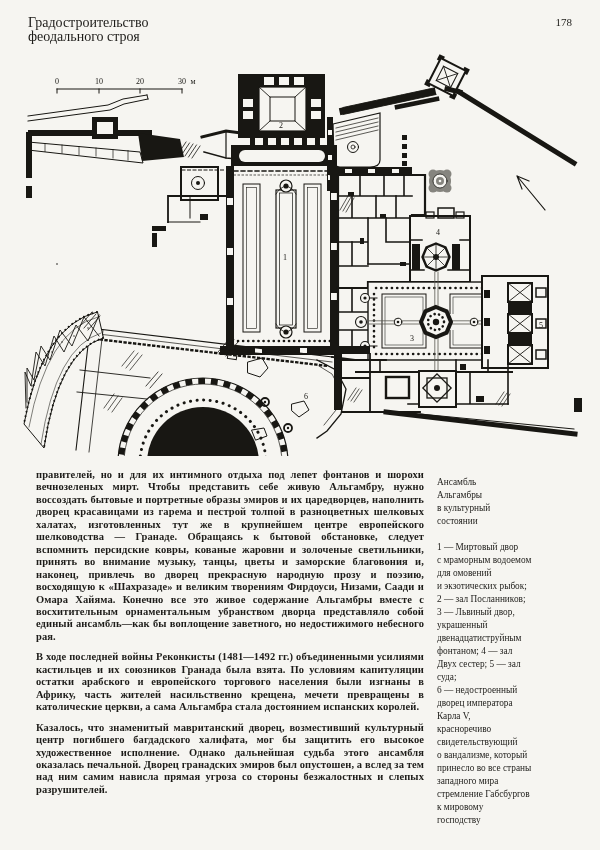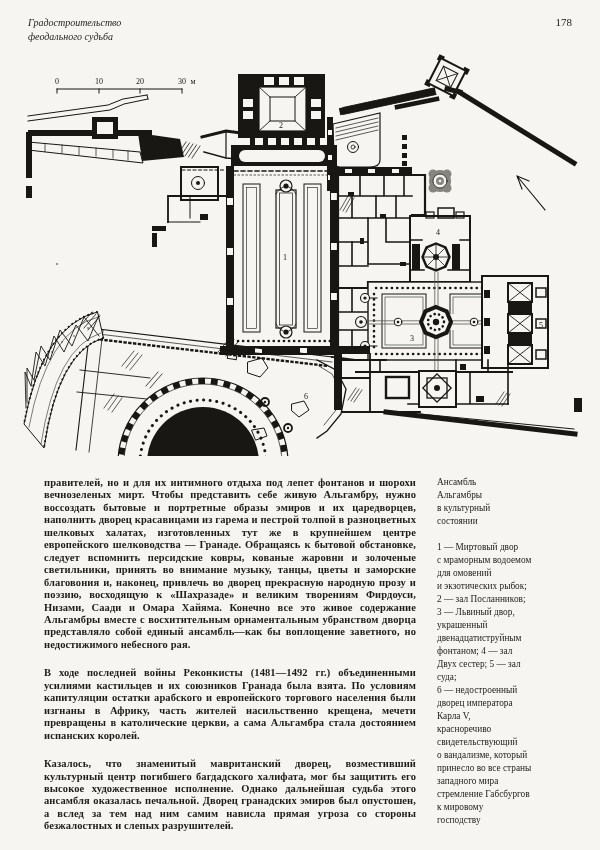--- a/index.html
+++ b/index.html
@@ -2,44 +2,44 @@
 <html><head>
 <meta charset="utf-8">
 <style>
   html,body{margin:0;padding:0;background:#9a9a98;}
   .page{
     position:relative;width:600px;height:850px;margin:0 auto;
     background:#f6f5f1;color:#1d1c19;
     font-family:"Liberation Serif", "DejaVu Serif", serif;
     overflow:hidden;
   }
-  .hdr-left{position:absolute;left:28px;top:16px;font-size:10px;line-height:14px;font-style:italic;}
+  .hdr-left{position:absolute;left:28px;top:16px;font-size:14px;line-height:14px;}
   .pageno{position:absolute;right:28px;top:16px;font-size:11px;}
   svg.plan{position:absolute;left:0;top:0;}
   .bodycol{
     position:absolute;left:28px;top:461px;width:404px;
     font-size:10.5px;line-height:12.45px;text-align:justify;
     font-weight:bold;letter-spacing:0.1px;
   }
-  .bodycol p{margin:16px;}
+  .bodycol p{margin:8px;}
   .capcol{
     position:absolute;left:437px;top:463px;width:158px;
     font-size:9.3px;line-height:13px;white-space:pre-line;
   }
   .cap-legend{}
   .plan text{font-family:"Liberation Serif","DejaVu Serif",serif;}
 </style>
 </head>
 <body>
 
 <div class="page">
 
   <div class="hdr-left">
     <div>Градостроительство</div>
-    <div>феодального судьба</div>
+    <div>феодального строя</div>
   </div>
   <div class="pageno">178</div>
 
   <svg class="plan" width="600" height="460" viewBox="0 0 600 460">
     <defs>
       <clipPath id="pclip">
           <polygon points="86,322 340,352 340,456 56,456"></polygon>
         </clipPath>
     </defs>
 

